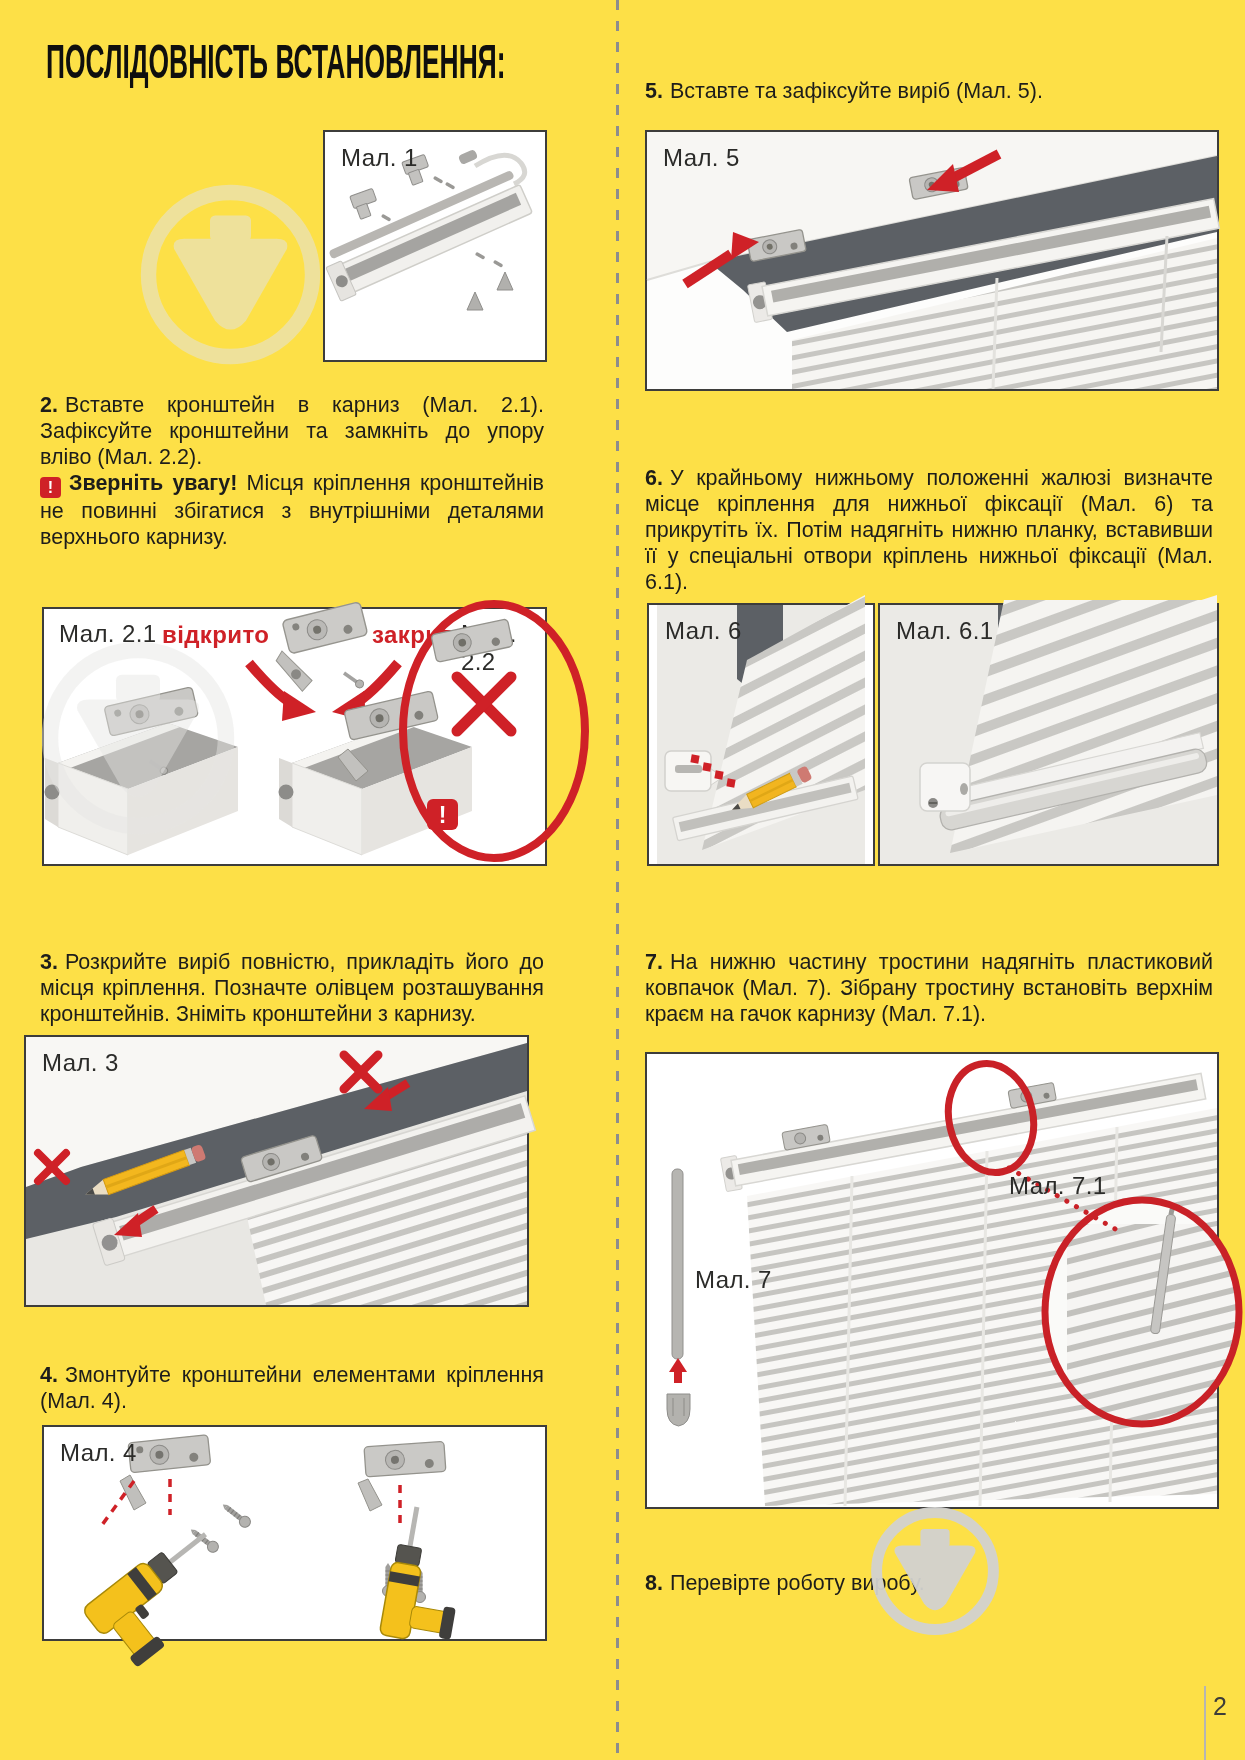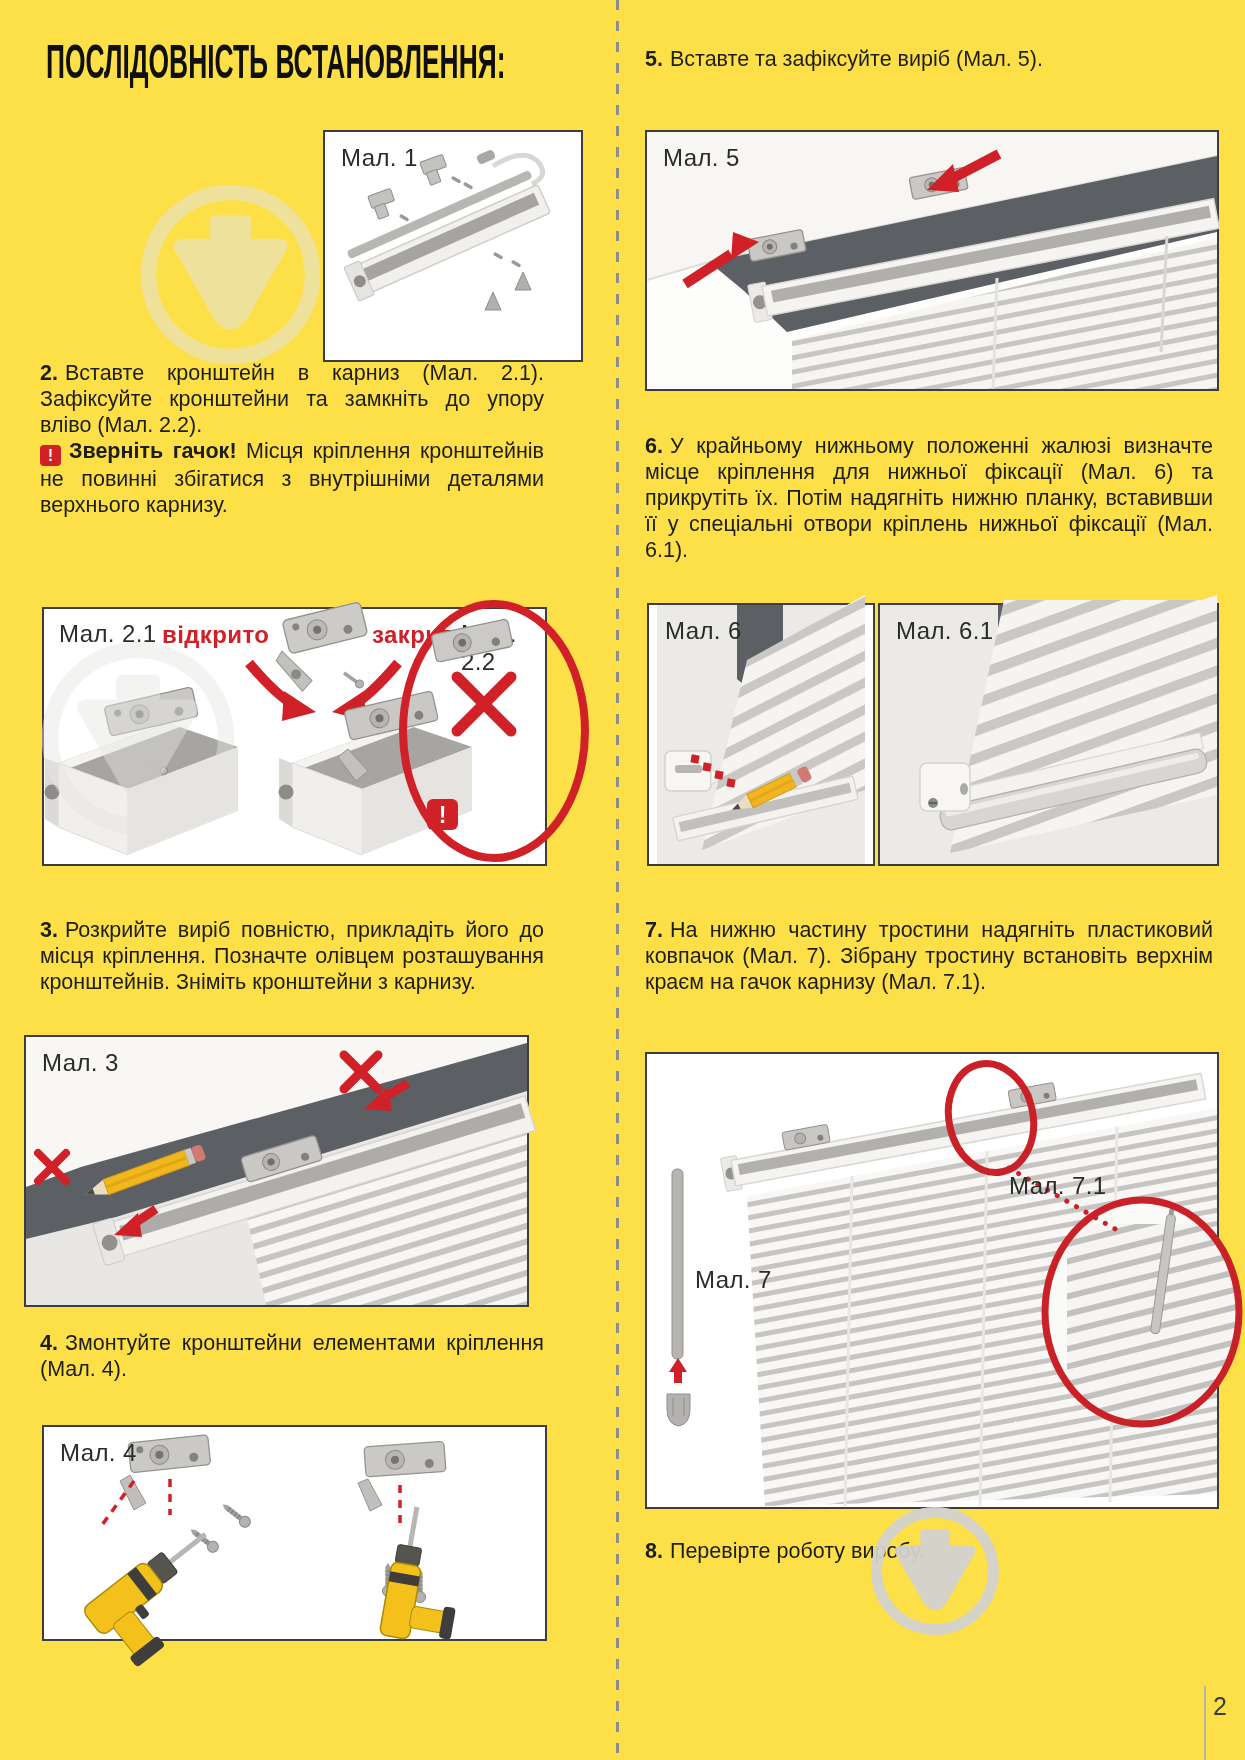--- a/index.html
+++ b/index.html
@@ -2,40 +2,40 @@
 <html><head>
 <meta charset="utf-8">
 <style>
   html,body{margin:0;padding:0;background:#ffffff;}
   body{width:1245px;height:1760px;position:relative;font-family:"Liberation Sans",sans-serif;color:#1d1d1b;}
   .page{position:absolute;left:0;top:0;width:1245px;height:1760px;background:#fde047;overflow:hidden;}
 
   .title{position:absolute;left:46px;top:34px;margin:0;font-size:48px;font-weight:800;color:#0f0f0e;
          white-space:nowrap;transform:scaleX(.55);transform-origin:left top;letter-spacing:0;}
 
-  .step{position:absolute;font-size:21.5px;line-height:26px;text-align:justify;color:#1d1d1b;z-index:2;}
+  .step{position:absolute;font-size:21.5px;line-height:26px;text-align:justify;color:#1d1d1b;z-index:2;margin-top:32px;}
   .step p{margin:0;}
   .step .num{font-weight:700;padding-right:7px;}
   .s1{left:40px;top:126px;width:276px;line-height:24.8px;}
   .s1 .num{padding-right:30px;}
   .s2{left:40px;top:360px;width:504px;}
   .s3{left:40px;top:917px;width:504px;}
   .s4{left:40px;top:1330px;width:504px;}
   .s5{left:645px;top:46px;width:560px;}
   .s6{left:645px;top:433px;width:568px;}
   .s7{left:645px;top:917px;width:568px;}
   .s8{left:645px;top:1538px;width:560px;}
   .warnicon{display:inline-block;width:21px;height:21px;background:#cf2127;color:#fff;border-radius:4px;
             font-weight:700;font-size:16px;line-height:21px;text-align:center;vertical-align:-3px;margin-right:8px;}
   .wt{font-weight:700;}
 
   .figbox{position:absolute;background:#fff;border:2px solid #3d3d3b;z-index:1;}
   .figbox svg.art{position:absolute;left:0;top:0;width:100%;height:100%;overflow:visible;}
   .figlabel{position:absolute;left:16px;top:12px;font-size:24px;color:#2b2b29;letter-spacing:.4px;z-index:3;}
-  .fb1{left:323px;top:130px;width:220px;height:228px;padding-left:36px;}
+  .fb1{left:323px;top:130px;width:220px;height:228px;}
   .fb2{left:42px;top:607px;width:501px;height:255px;}
   .fb3{left:24px;top:1035px;width:501px;height:268px;}
   .fb4{left:42px;top:1425px;width:501px;height:212px;}
   .fb5{left:645px;top:130px;width:570px;height:257px;}
   .fb6{left:647px;top:603px;width:208px;height:259px;padding-left:16px;}
   .fb61{left:878px;top:603px;width:337px;height:259px;}
   .fb7{left:645px;top:1052px;width:570px;height:453px;}
 
   .fl-red{color:#cf2127;font-weight:700;}
   .fl21{left:15px;top:11px;}
@@ -97,21 +97,21 @@
       <rect x="134" y="20" width="18" height="10" rx="4" fill="#a9a8a5" transform="rotate(-24 143 25)"></rect>
       <g fill="#b1b0ad" stroke="#8f8e8b" stroke-width="1">
         <polygon points="150,160 158,178 142,178"></polygon>
         <polygon points="180,140 188,158 172,158"></polygon>
       </g>
     </svg>
   </div>
 
   <div class="step s2">
     <p><span class="num">2.</span><span>Вставте кронштейн в карниз (Мал. 2.1). Зафіксуйте кронштейни та замкніть до упору вліво (Мал. 2.2).</span></p>
-    <p><span class="warnicon">!</span><span class="wt">Зверніть гачок!</span> <span>Місця кріплення кронштейнів не повинні збігатися з внутрішніми деталями верхнього карнизу.</span></p>
+    <p><span class="warnicon">!</span><span class="wt">Зверніть увагу!</span> <span>Місця кріплення кронштейнів не повинні збігатися з внутрішніми деталями верхнього карнизу.</span></p>
   </div>
 
   <div class="figbox fb2">
     <div class="figlabel fl21">Мал. 2.1</div>
     <div class="figlabel fl-red flopen">відкрито</div>
     <div class="figlabel fl-red flclosed">закрито</div>
     <div class="figlabel fl22">Мал. 2.2</div>
     <svg class="art" viewBox="0 0 501 255">
 
       <g>

